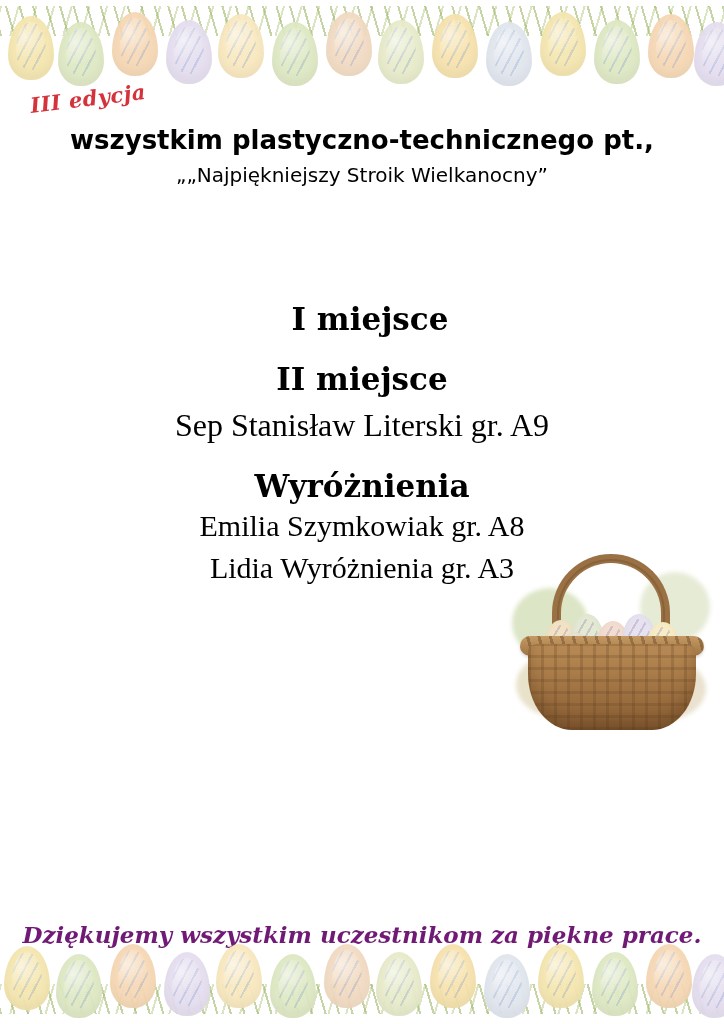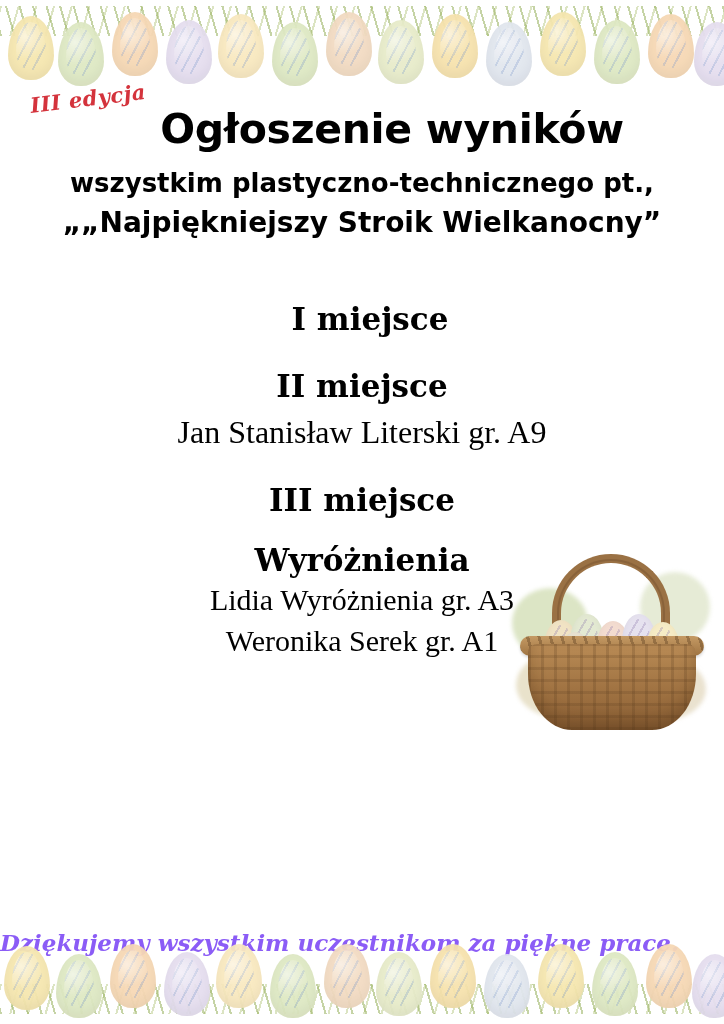--- a/index.html
+++ b/index.html
@@ -97,41 +97,41 @@
     line-height: 1.06;
     padding-left: 60px;
   }
   .title-sub1 {
     font-size: 26px;
     font-weight: 700;
     margin-top: 18px;
     line-height: 1.15;
   }
   .title-sub2 {
-    font-size: 28px;
-    font-weight: 700;
+    font-size: 20px;
+    font-weight: 400;
     margin-top: 8px;
     line-height: 1.15;
   }
 
   
   .results {
     position: absolute;
     left: 0;
     right: 0;
     top: 300px;
     text-align: center;
     color: #000000;
   }
   .place-label {
     font-family: "DejaVu Serif", serif;
     font-weight: 700;
     font-size: 31px;
     line-height: 1.25;
-    margin-top: 28px;
+    margin-top: 21px;
   }
   .place-label.first { margin-top: 0; padding-left: 16px; }
   .winner {
     font-family: "Liberation Serif", serif;
     font-size: 32px;
     line-height: 1.3;
     margin-top: 6px;
   }
   .honors-label {
     font-family: "DejaVu Serif", serif;
@@ -143,27 +143,27 @@
     font-family: "Liberation Serif", serif;
     font-size: 30px;
     line-height: 1.32;
     margin-top: 2px;
   }
 
   .thanks {
     position: absolute;
     left: 0;
     right: 0;
-    bottom: 68px;
-    text-align: left;
+    bottom: 76px;
+    text-align: center;
     font-family: "DejaVu Serif", serif;
     font-style: italic;
     font-weight: 700;
     font-size: 23px;
-    color: #8b5cf6;
+    color: #701a75;
   }
 
   
   .basket {
     position: absolute;
     right: 14px;
     top: 548px;
     width: 200px;
     height: 186px;
   }
@@ -267,36 +267,34 @@
     <div class="egg" style="left:486px;top:22px; background:#e2e7ef;"></div>
     <div class="egg" style="left:540px;top:12px; background:#f6e7b0;"></div>
     <div class="egg" style="left:594px;top:20px; background:#dfe9c4;"></div>
     <div class="egg" style="left:648px;top:14px; background:#f7d9b6;"></div>
     <div class="egg" style="left:694px;top:22px; background:#e6dff0;"></div>
   </div>
 
   <div class="edition-badge">III edycja</div>
 
   <div class="title-block">
-    <div class="title-main">Ogłoszenie wyników</div>
     <div class="title-sub1">wszystkim plastyczno-technicznego pt.,</div>
     <div class="title-sub2">„„Najpiękniejszy Stroik Wielkanocny”</div>
   </div>
 
   <div class="results">
     <div class="place-label first">I miejsce</div>
 
     <div class="place-label">II miejsce</div>
-    <div class="winner">Jan Stanisław Literski  gr. A9</div>
-
-    <div class="place-label">III miejsce</div>
+    <div class="winner">Sep Stanisław Literski  gr. A9</div>
+
 
     <div class="honors-label">Wyróżnienia</div>
+    <div class="honor">Emilia Szymkowiak gr. A8</div>
     <div class="honor">Lidia Wyróżnienia  gr. A3</div>
-    <div class="honor">Weronika Serek gr. A1</div>
   </div>
 
   <div class="basket">
     <div class="blob blob-a"></div>
     <div class="blob blob-b"></div>
     <div class="blob blob-c"></div>
     <div class="blob blob-d"></div>
     <div class="handle"></div>
     <div class="basket-eggs">
       <div class="b-egg" style="left:0px;  top:8px;  background:#f1e3c4;"></div>

